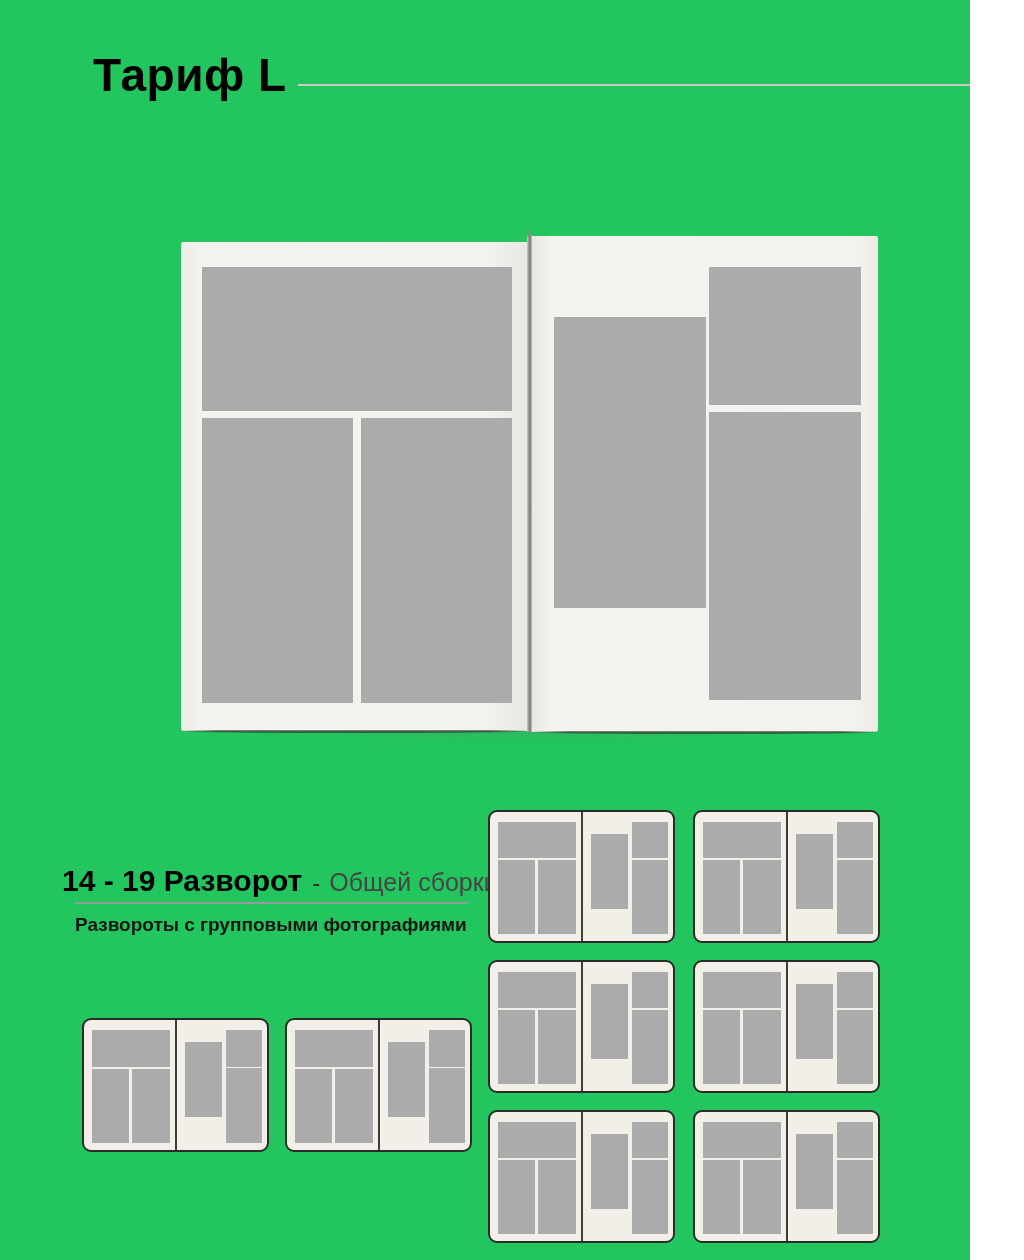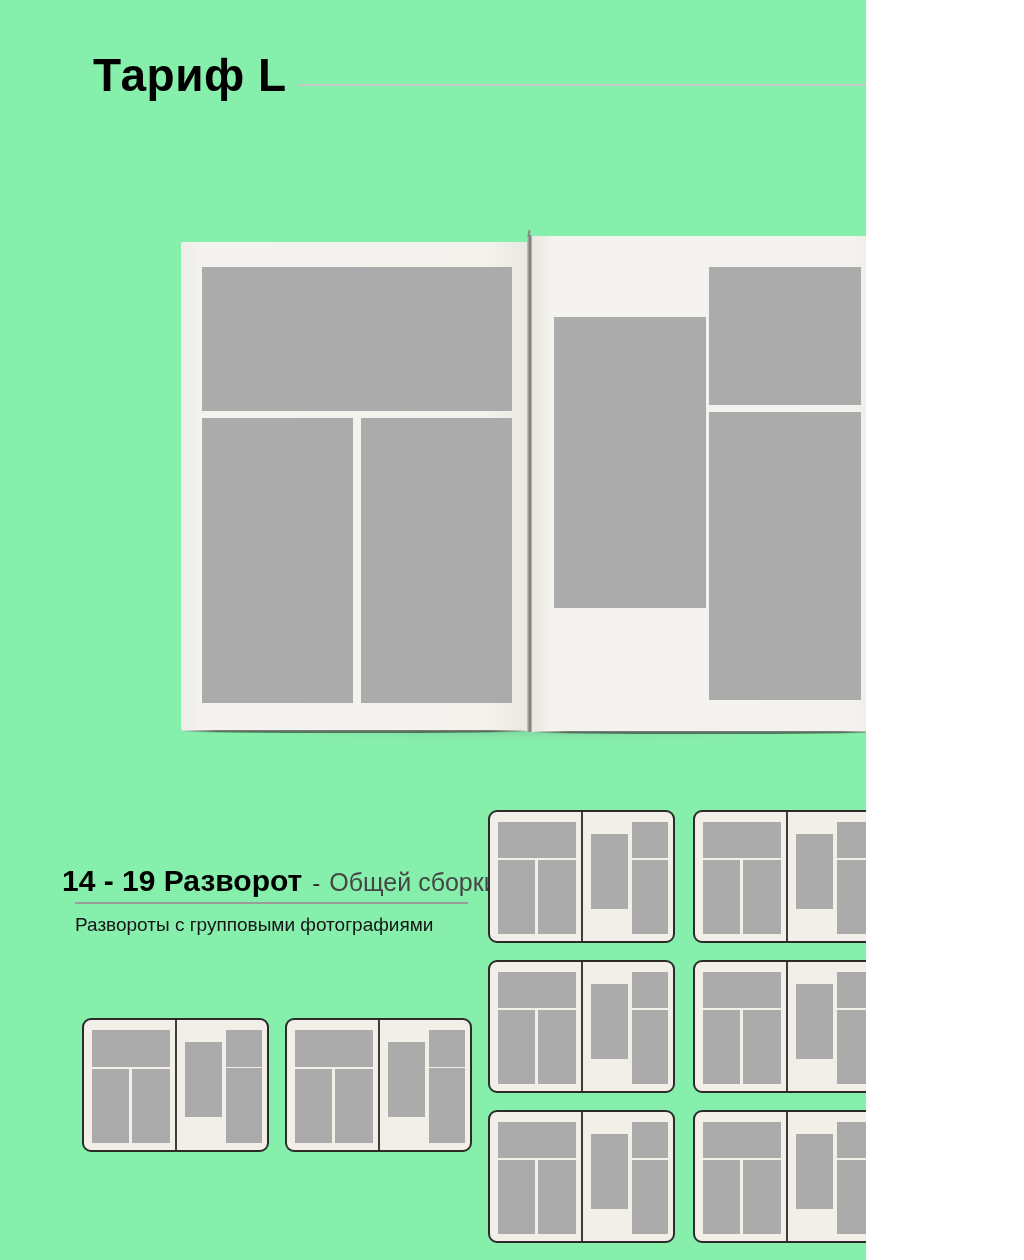--- a/index.html
+++ b/index.html
@@ -1,18 +1,18 @@
 <!DOCTYPE html>
 <html style="--photo-placeholder: #ababab; --book-page: #f3f1ec; --card-bg: #f2efe9; --card-border: #2d2b29; --card-spine: #3f3d3a; --title-rule: #c9c9c9; --section-rule: #9b9b9b;"><head>
 <meta charset="utf-8">
 <style>
   * { margin:0; padding:0; box-sizing:border-box; }
   html,body { background:#ffffff; }
   .canvas {
-    position:relative; width:866px; height:1260px; background:#86efac;
+    position:relative; width:970px; height:1260px; background:#22c55e;
     font-family:"Liberation Sans","DejaVu Sans",sans-serif; overflow:hidden;padding-left:8px;
   }
 
   
   .title {
     position:absolute; left:93px; top:52px;
     font-size:46px; font-weight:700; color:#000; letter-spacing:.5px; line-height:1;
   }
   .title-rule {
     position:absolute; left:298px; top:84px; width:724px; height:2px;
@@ -65,21 +65,21 @@
     position:absolute; left:62px; top:864px;
     display:flex; align-items:baseline; white-space:nowrap;
   }
   .section-range { font-size:30px; font-weight:700; color:#000; }
   .section-dash { font-size:24px; font-weight:400; color:#2e2e2e; margin:0 9px 0 10px; }
   .section-subtitle { font-size:25px; font-weight:400; color:#454545; }
   .section-rule {
     position:absolute; left:75px; top:902px; width:393px; height:2px;
     background:var(--section-rule,#9b9b9b);
   }
-  .section-desc { position:absolute; left:75px; top:914px; font-size:19px; color:#151515; }
+  .section-desc { position:absolute; left:75px; top:914px; font-size:19px; color:#151515;font-weight:bold; }
 
   
   .thumbs-left { position:absolute; left:82px; top:1018px; display:flex; gap:16px; }
   .thumbs-left .card { width:187px; height:134px; }
   .thumbs-grid {
     position:absolute; left:488px; top:810px;
     display:grid; grid-template-columns:187px 187px; grid-auto-rows:133px;
     column-gap:18px; row-gap:17px;
   }
   .card {

